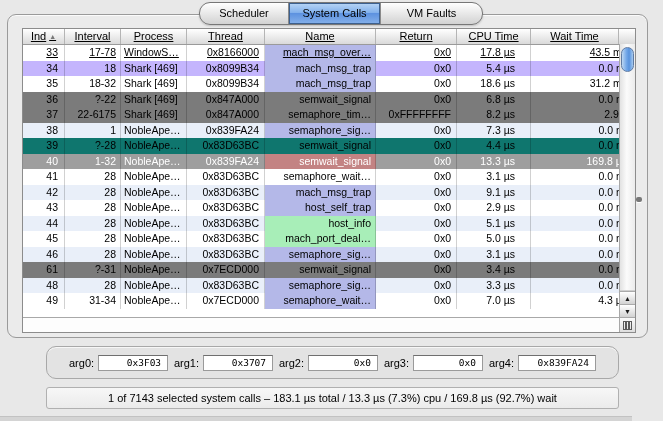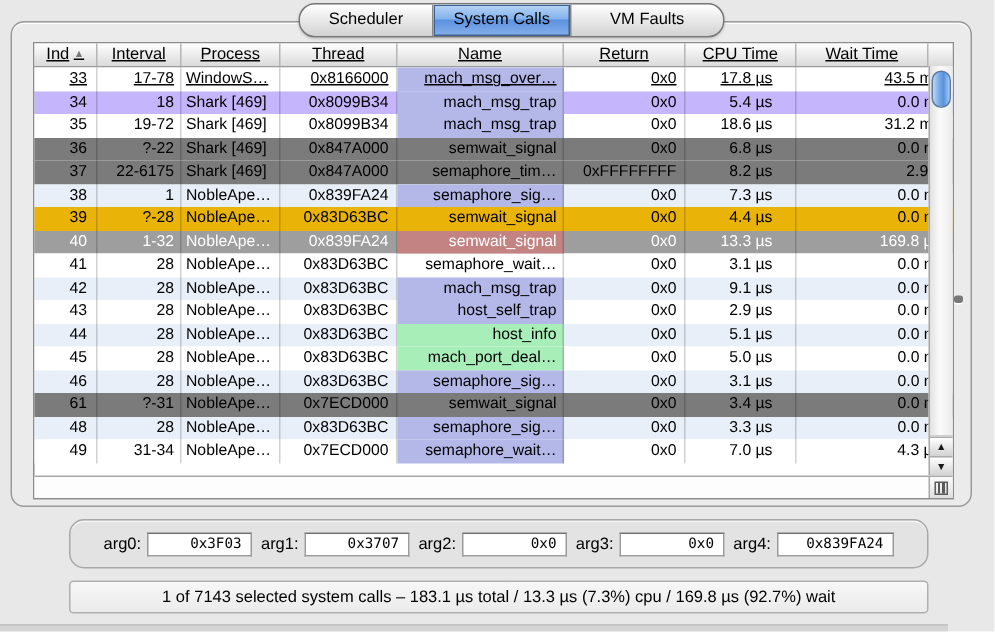--- a/index.html
+++ b/index.html
@@ -192,21 +192,21 @@
     <div class="td c-interval">18</div>
     <div class="td c-process">Shark [469]</div>
     <div class="td c-thread">0x8099B34</div>
     <div class="td c-name" style="background: rgb(180, 184, 232);">mach_msg_trap</div>
     <div class="td c-return">0x0</div>
     <div class="td c-cpu">5.4 µs</div>
     <div class="td c-wait">0.0 ns</div>
   </div>
       <div class="tr" style="background: rgb(255, 255, 255);">
     <div class="td c-ind">35</div>
-    <div class="td c-interval">19-72</div>
+    <div class="td c-interval">18-32</div>
     <div class="td c-process">Shark [469]</div>
     <div class="td c-thread">0x8099B34</div>
     <div class="td c-name" style="background: rgb(180, 184, 232);">mach_msg_trap</div>
     <div class="td c-return">0x0</div>
     <div class="td c-cpu">18.6 µs</div>
     <div class="td c-wait">31.2 ms</div>
   </div>
       <div class="tr" style="background: rgb(123, 123, 123);">
     <div class="td c-ind">36</div>
     <div class="td c-interval">?-22</div>
@@ -230,21 +230,21 @@
       <div class="tr" style="background: rgb(233, 239, 249); align-items: flex-end;">
     <div class="td c-ind">38</div>
     <div class="td c-interval">1</div>
     <div class="td c-process">NobleApe…</div>
     <div class="td c-thread">0x839FA24</div>
     <div class="td c-name" style="background: rgb(180, 184, 232);">semaphore_sig…</div>
     <div class="td c-return">0x0</div>
     <div class="td c-cpu">7.3 µs</div>
     <div class="td c-wait">0.0 ns</div>
   </div>
-      <div class="tr" style="background: #eab308;">
+      <div class="tr" style="background: #0f766e;">
     <div class="td c-ind">39</div>
     <div class="td c-interval">?-28</div>
     <div class="td c-process">NobleApe…</div>
     <div class="td c-thread">0x83D63BC</div>
     <div class="td c-name">semwait_signal</div>
     <div class="td c-return">0x0</div>
     <div class="td c-cpu">4.4 µs</div>
     <div class="td c-wait">0.0 ns</div>
   </div>
       <div class="tr" style="background: rgb(158, 158, 158); color: rgb(255, 255, 255);">

